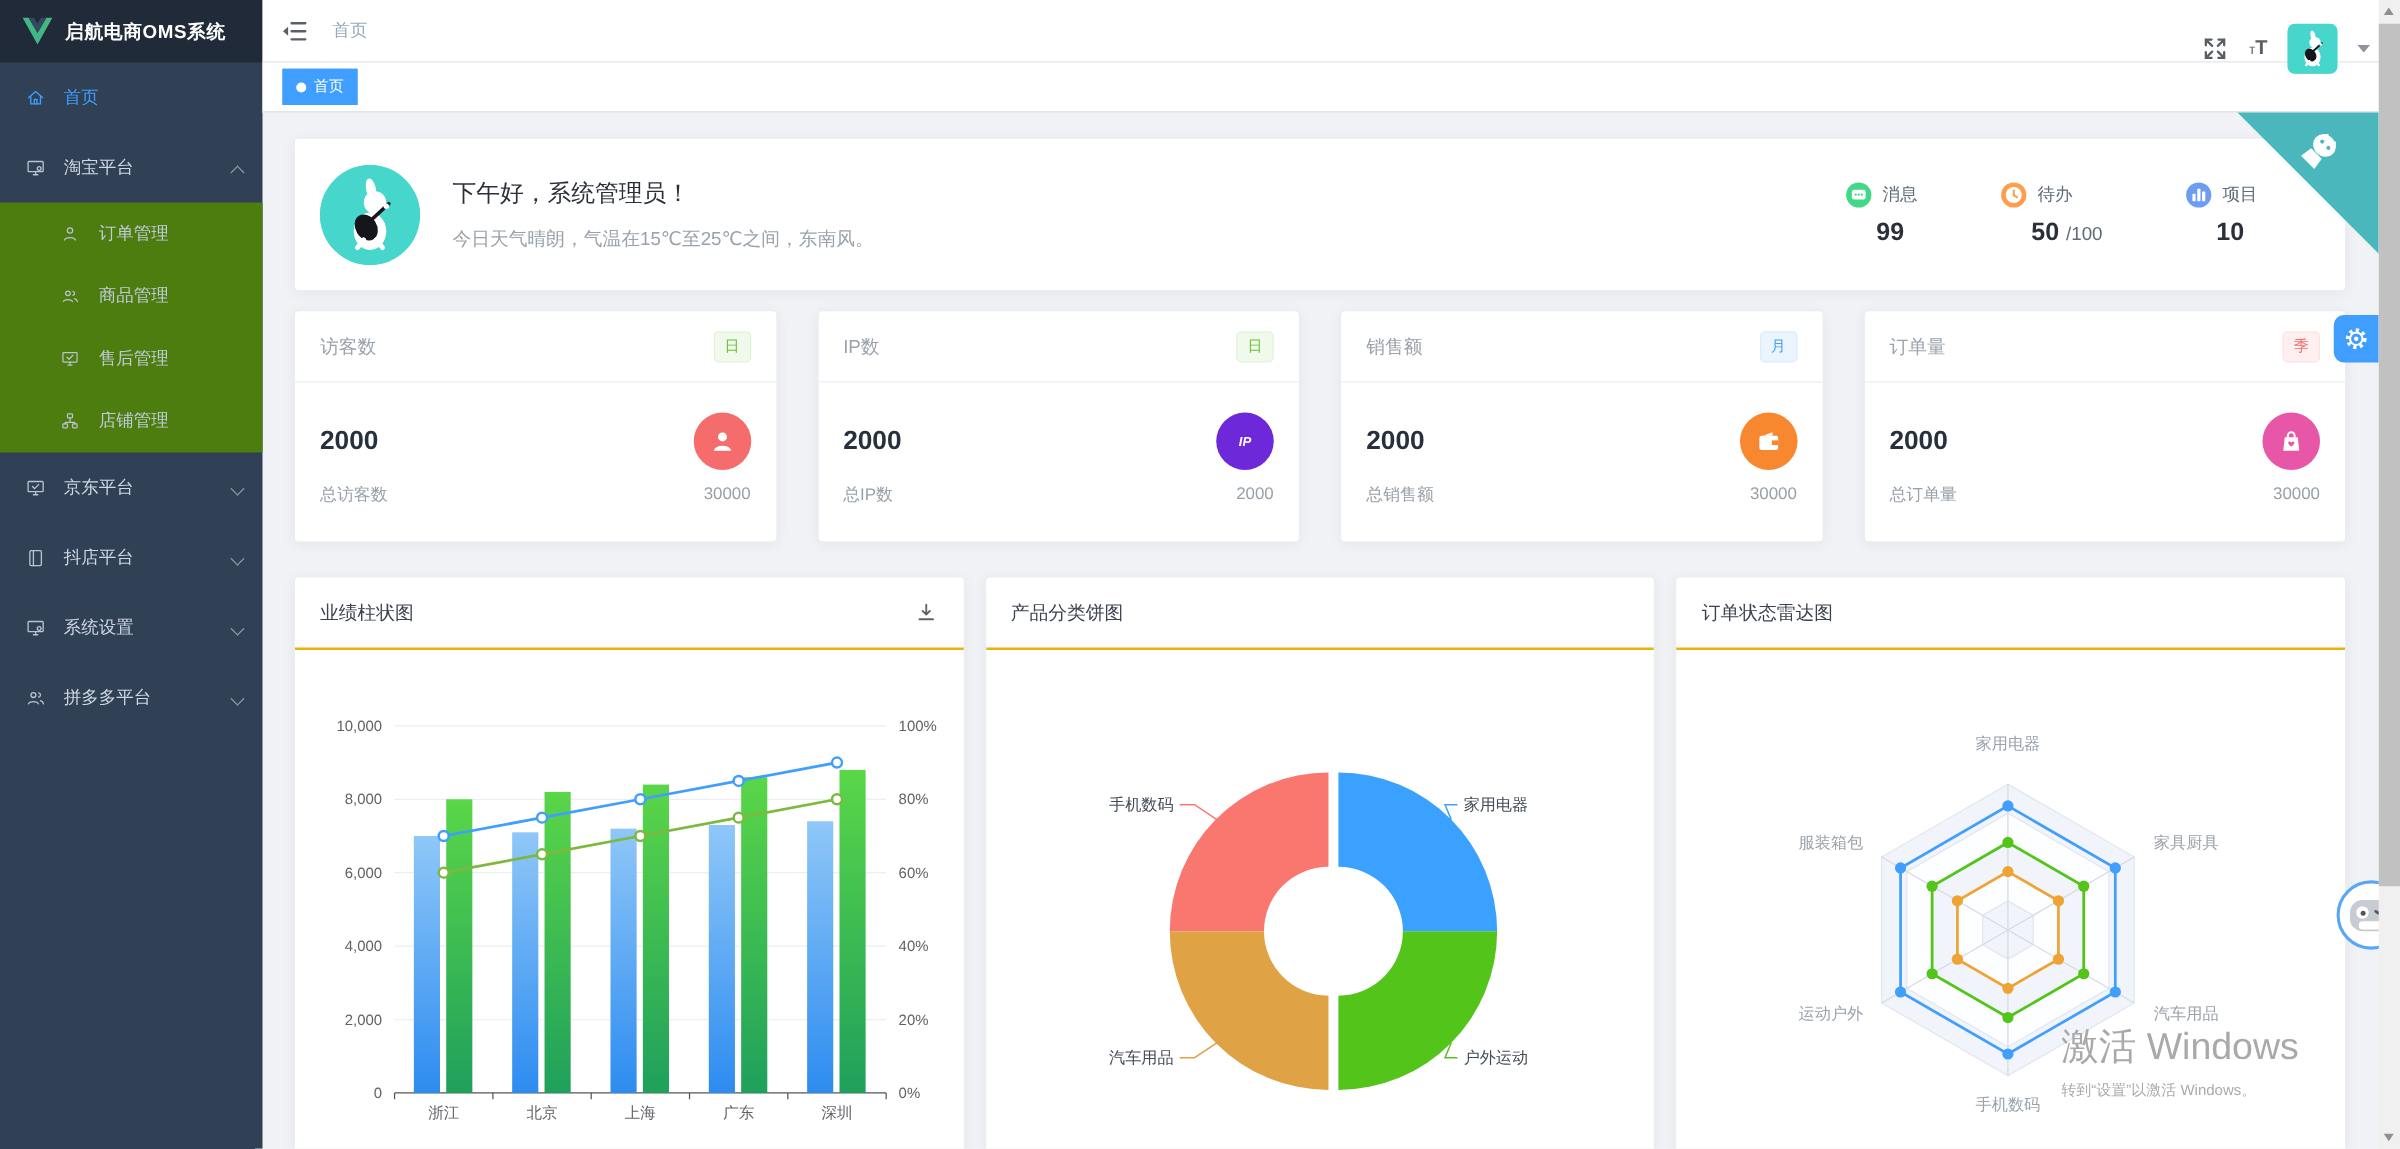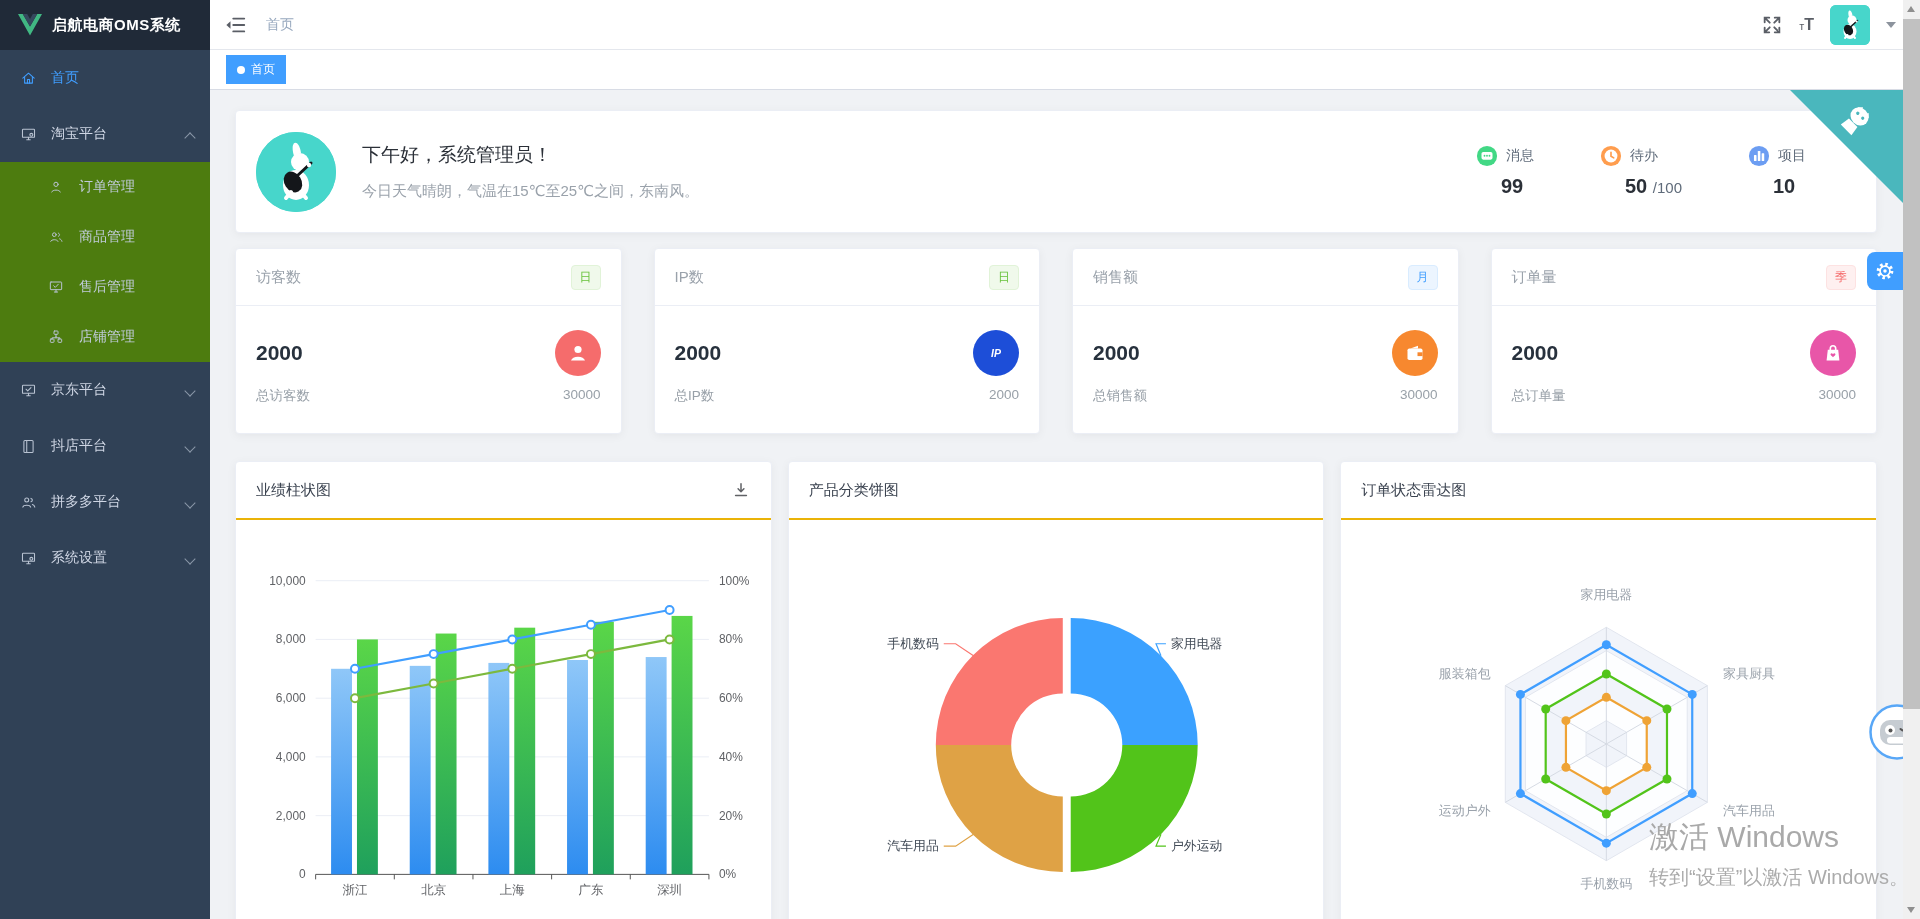--- a/index.html
+++ b/index.html
@@ -17,21 +17,21 @@
   .submenu { background:#4d7c0f;font-family:Liberation Mono, monospace; }
   .submenu .menu-item { height:50px; padding-left:48px; color:#bfcbd9; }
   .chev { margin-left:auto; width:10px; height:10px; position:relative; }
   .chev:before { content:""; position:absolute; left:0; top:2px; width:7px; height:7px; border-right:1.5px solid #8a97a8; border-bottom:1.5px solid #8a97a8; transform:rotate(45deg); }
   .chev.up:before { transform:rotate(-135deg); top:5px; }
 
   
   .header { position:absolute; left:210px; top:0; right:0; height:50px; background:#fff; border-bottom:1px solid #e4e7ed; z-index:20; }
   .hamburger { position:absolute; left:15px; top:14px; width:22px; height:22px; color:#5a5e66; cursor:pointer; }
   .breadcrumb { position:absolute; left:56px; top:16px; font-size:14px; color:#97a8be; }
-  .hdr-right { position:absolute; right:24px; top:0; height:50px; display:flex; align-items:center; gap:16px; }
+  .hdr-right { position:absolute; right:24px; top:14px; height:50px; display:flex; align-items:center; gap:16px; }
   .hdr-icon { width:22px; height:22px; color:#5a5e66; cursor:pointer; }
   .fsz { font-size:16px; color:#5a5e66; cursor:pointer; line-height:1; }
   .fsz i { font-style:normal; font-size:11px; }
   .avatar-sm { width:40px; height:40px; border-radius:6px; background:#47d6cb; overflow:hidden; cursor:pointer; }
   .caret { width:0; height:0; border-left:5px solid transparent; border-right:5px solid transparent; border-top:6px solid #8c939d; cursor:pointer; }
 
   
   .tabbar { position:absolute; left:210px; top:50px; right:0; height:40px; background:#fff; border-bottom:1px solid #d8dce5; z-index:19; padding:5px 0 0 16px; }
   .tab { display:inline-flex; align-items:center; height:29px; padding:0 10px; background:#409EFF; color:#fff; font-size:12px; border:1px solid #409EFF; cursor:pointer; }
   .tab-dot { width:8px; height:8px; border-radius:50%; background:#fff; margin-right:6px; }
@@ -66,21 +66,21 @@
   .cc-head { height:58px; display:flex; align-items:center; justify-content:space-between; padding:0 20px; border-bottom:2px solid #eab308; }
   .cc-title { font-size:15px; color:#3b4350; }
   .dl-icon { width:20px; height:20px; color:#606266; cursor:pointer; }
 
   
   .ribbon { position:absolute; left:1790px; top:90px; width:0; height:0; border-left:113px solid transparent; border-top:113px solid #4ab7bd; z-index:40; cursor:pointer; }
   .octocat { position:absolute; left:1836px; top:100px; width:40px; height:40px; transform:rotate(45deg); z-index:41; cursor:pointer; }
   .gear-btn { position:absolute; left:1867px; top:252px; width:36px; height:38px; background:#409EFF; border-radius:8px 0 0 8px; display:flex; align-items:center; justify-content:center; z-index:60; cursor:pointer; }
   .watermark { position:absolute; left:1649px; top:817px; z-index:90; pointer-events:none; color:#a9a9a9; }
   .wm1 { font-size:30px; font-weight:300; }
-  .wm2 { font-size:20px; margin-top:6px; color:#ababab; }
+  .wm2 { font-size:12px; margin-top:6px; color:#ababab; }
   .robot { position:absolute; left:1868px; top:703px; width:58px; height:58px; z-index:95; cursor:pointer; }
 
   .scrollbar { position:absolute; right:0; top:0; width:17px; height:919px; background:#f0f0f0; z-index:100; }
   .sb-arrow { position:absolute; left:4px; width:0; height:0; border-left:4.5px solid transparent; border-right:4.5px solid transparent; cursor:pointer; }
   .sb-up { top:6px; border-bottom:6px solid #8f8f8f; }
   .sb-down { bottom:6px; border-top:6px solid #8f8f8f; }
   .sb-thumb { position:absolute; left:0; top:19px; width:17px; height:690px; background:#c1c1c1; cursor:pointer; }
 </style>
 </head>
 <body>
@@ -177,38 +177,38 @@
             <rect x="5.5" y="3.5" width="13" height="17" rx="1.5"></rect>
             <path d="M9.5 3.5v17"></path>
           </svg>
         </span>
         <span>抖店平台</span>
         <span class="chev down"></span>
       </div>
       <div class="menu-item">
         <span class="mi-icon">
           <svg width="17" height="17" viewBox="0 0 24 24" fill="none" stroke="currentColor" stroke-width="1.5" stroke-linecap="round" stroke-linejoin="round">
+            <rect x="3.5" y="4.5" width="17" height="11.5" rx="1"></rect>
+            <path d="M9.5 19.5h5M12 16v3.5"></path>
+            <circle cx="16" cy="12.5" r="2.1"></circle>
+          </svg>
+        </span>
+        <span>系统设置</span>
+        <span class="chev down"></span>
+      </div>
+      <div class="menu-item">
+        <span class="mi-icon">
+          <svg width="17" height="17" viewBox="0 0 24 24" fill="none" stroke="currentColor" stroke-width="1.5" stroke-linecap="round" stroke-linejoin="round">
             <circle cx="9.5" cy="8.5" r="2.8"></circle>
             <path d="M4 18.5c1-3.4 10-3.4 11 0"></path>
             <path d="M15.5 6.2c2.6.8 2.6 4 0 4.8"></path>
             <path d="M17.5 14.8c2 .6 3 1.9 3.4 3.7"></path>
           </svg>
         </span>
         <span>拼多多平台</span>
-        <span class="chev down"></span>
-      </div>
-      <div class="menu-item">
-        <span class="mi-icon">
-          <svg width="17" height="17" viewBox="0 0 24 24" fill="none" stroke="currentColor" stroke-width="1.5" stroke-linecap="round" stroke-linejoin="round">
-            <rect x="3.5" y="4.5" width="17" height="11.5" rx="1"></rect>
-            <path d="M9.5 19.5h5M12 16v3.5"></path>
-            <circle cx="16" cy="12.5" r="2.1"></circle>
-          </svg>
-        </span>
-        <span>系统设置</span>
         <span class="chev down"></span>
       </div>
     </div>
 </div>
 
 <div class="header">
   <span class="hamburger">
     <svg viewBox="0 0 24 24" fill="none" stroke="currentColor" stroke-width="2" stroke-linecap="round">
         <path d="M9 5h12M9 12h12M9 19h12"></path>
         <path d="M6 8v8L1.5 12z" fill="currentColor" stroke="none"></path>
@@ -330,21 +330,21 @@
           <span>30000</span>
         </div>
       </div>
       <div class="card stat-card">
         <div class="sc-head">
           <span class="sc-title">IP数</span>
           <span class="badge" style="color:#67C23A;background:#f0f9eb;border-color:#e1f3d8">日</span>
         </div>
         <div class="sc-mid">
           <span class="sc-value">2000</span>
-          <span class="sc-iconcircle" style="background:#1d4ed8;color:#FC9C5C">
+          <span class="sc-iconcircle" style="background:#6d28d9;color:#FC9C5C">
             <svg width="24" height="24" viewBox="0 0 24 24">
               <text x="12" y="16" text-anchor="middle" font-size="10.5" font-weight="bold" font-style="italic" fill="#fff">IP</text>
             </svg>
           </span>
         </div>
         <div class="sc-foot">
           <span>总IP数</span>
           <span>2000</span>
         </div>
       </div>

